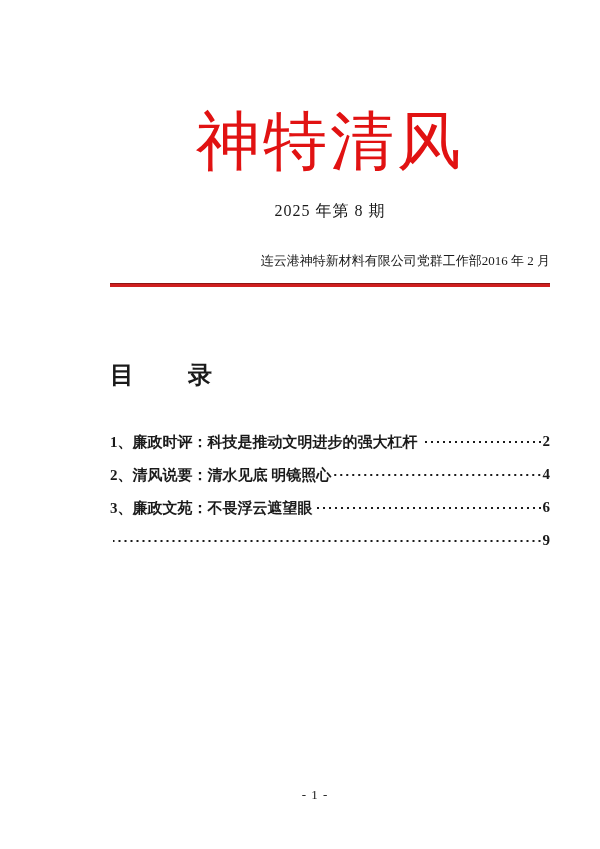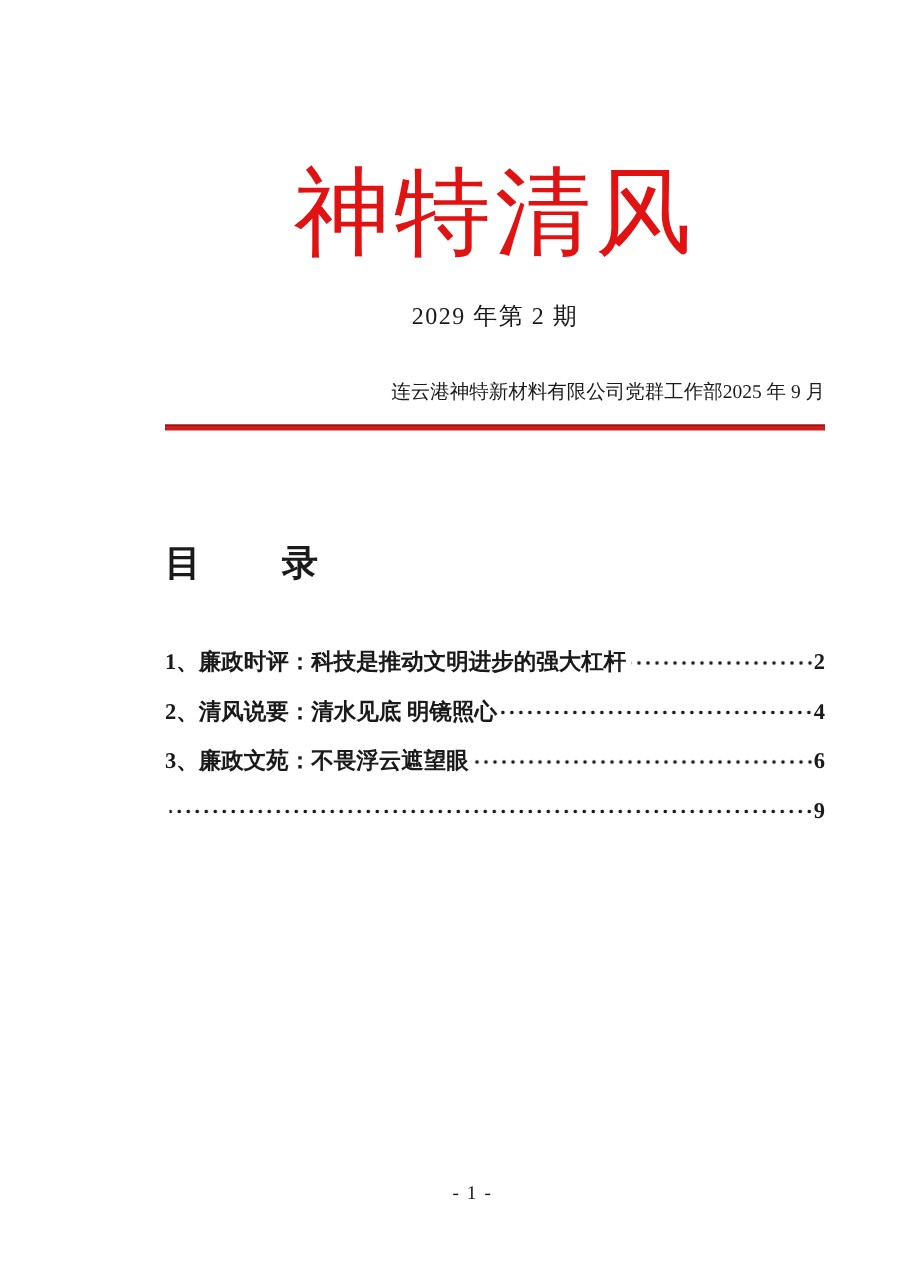--- a/index.html
+++ b/index.html
@@ -55,21 +55,21 @@
     margin-top: 72px;
     font-size: 24px;
     font-weight: 700;
     letter-spacing: 2px;
   }
   .toc-list {
     margin-top: 42px;
   }
   .toc-entry {
     display: flex;
-    align-items: flex-end;
+    align-items: flex-start;
     font-size: 15px;
     font-weight: 600;
     height: 18px;
     margin-bottom: 15px;
     white-space: nowrap;
   }
   .toc-entry-label {
     flex: 0 0 auto;
   }
   .toc-leader {
@@ -96,25 +96,25 @@
   }
 </style>
 </head>
 <body>
 
 <div class="page">
   <div class="content">
 
     <h1 class="masthead-title">神特清风</h1>
 
-    <div class="issue-line">2029 年第 2 期</div>
+    <div class="issue-line">2025 年第 8 期</div>
 
     <div class="pub-row">
       <span>连云港神特新材料有限公司党群工作部</span>
-      <span>2025 年 9 月</span>
+      <span>2016 年 2 月</span>
     </div>
 
     <div class="red-rule"></div>
 
     <h2 class="toc-heading">目　　录</h2>
 
     <div class="toc-list">
 
       <div class="toc-entry">
         <span class="toc-entry-label">1、廉政时评：科技是推动文明进步的强大杠杆</span>

